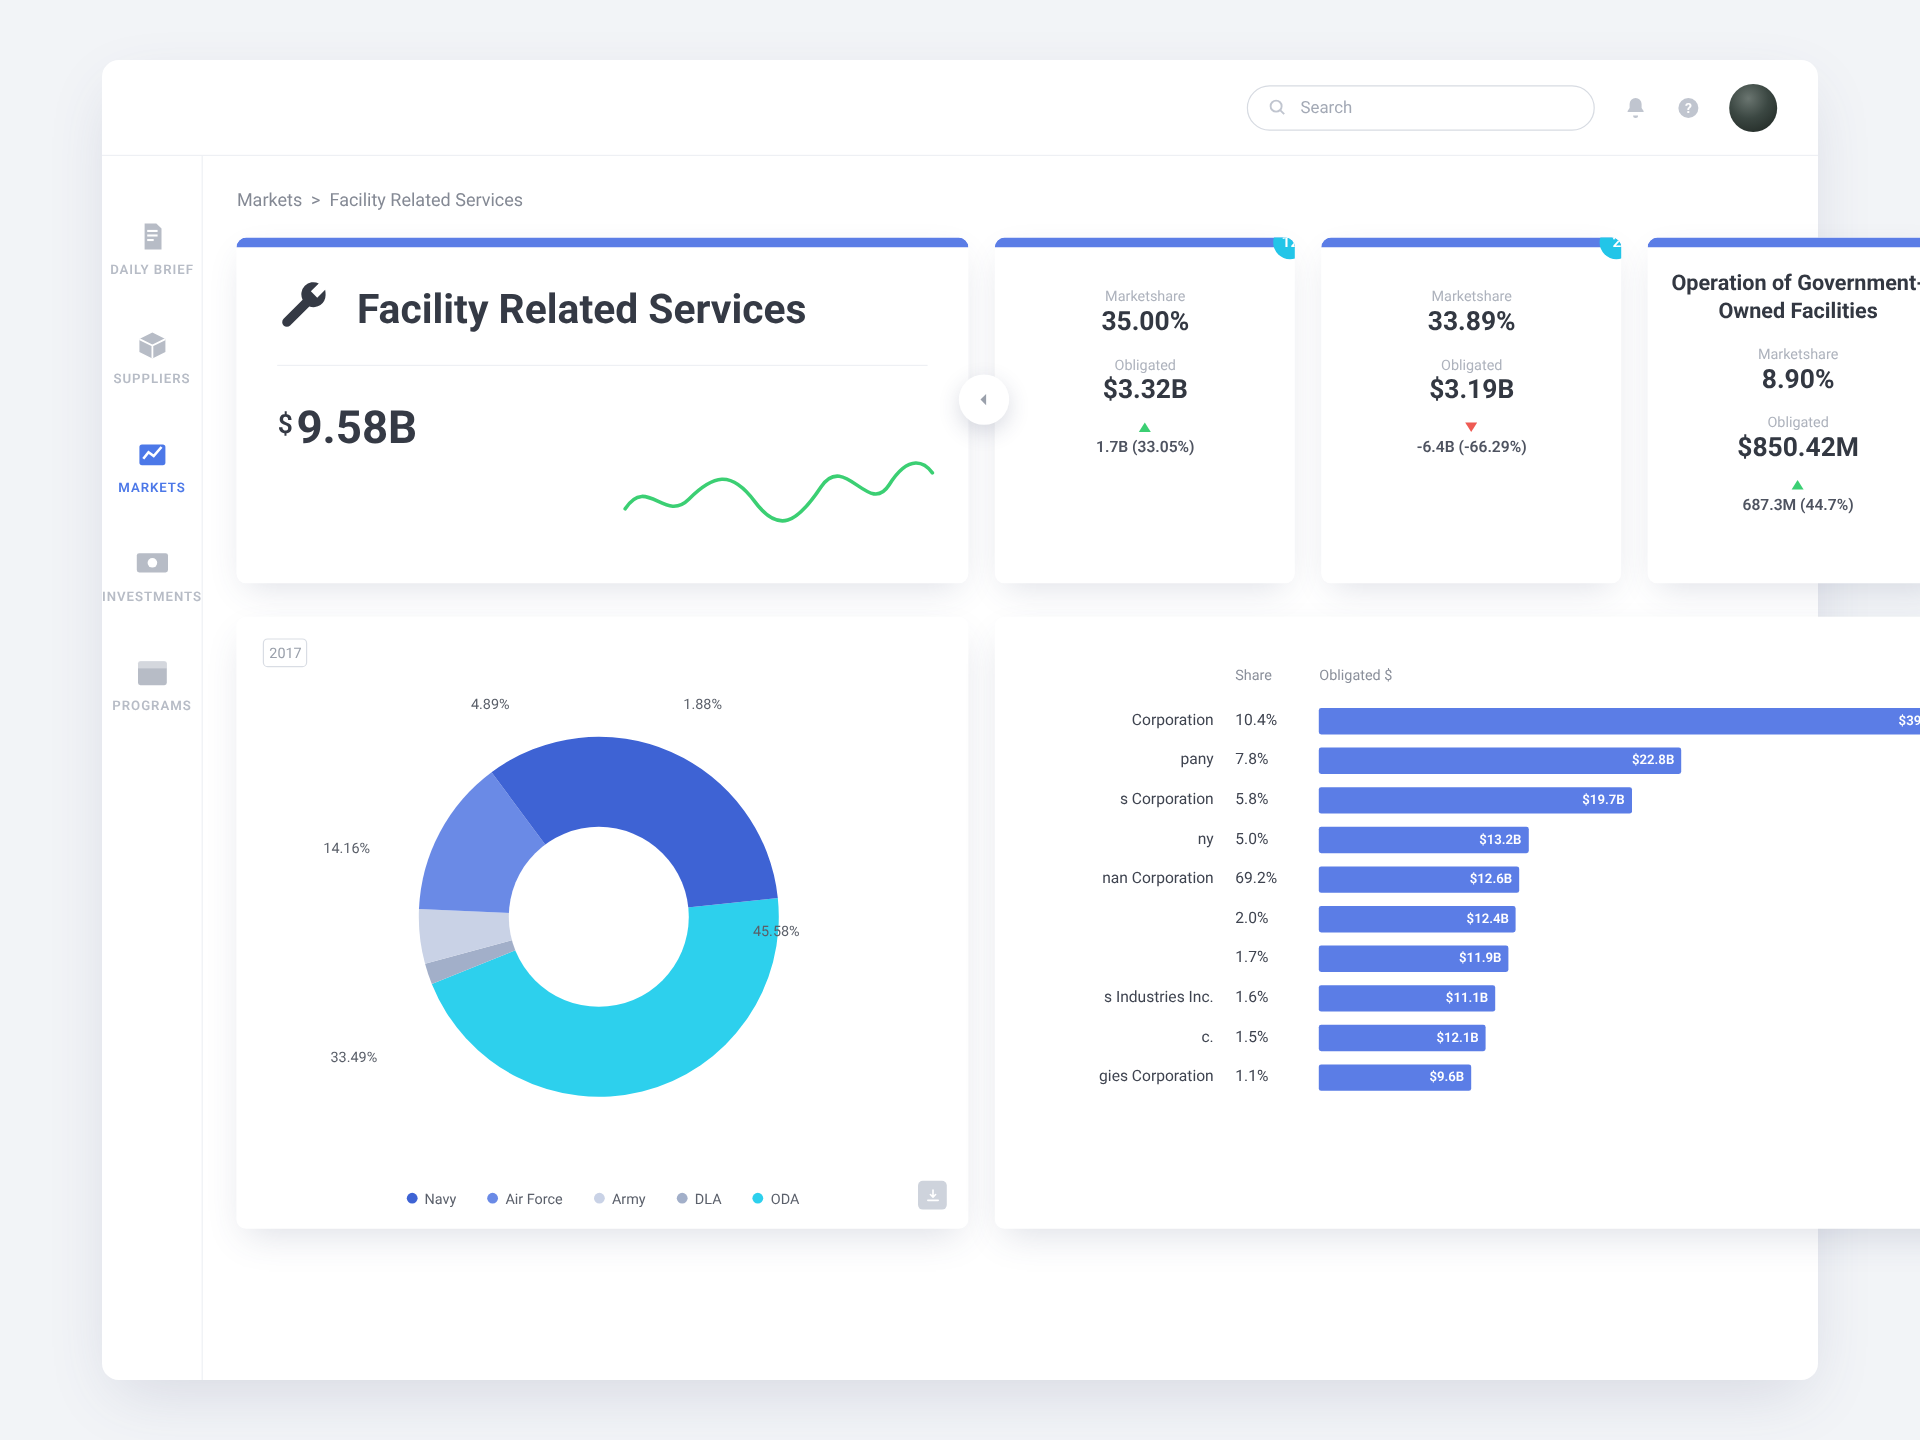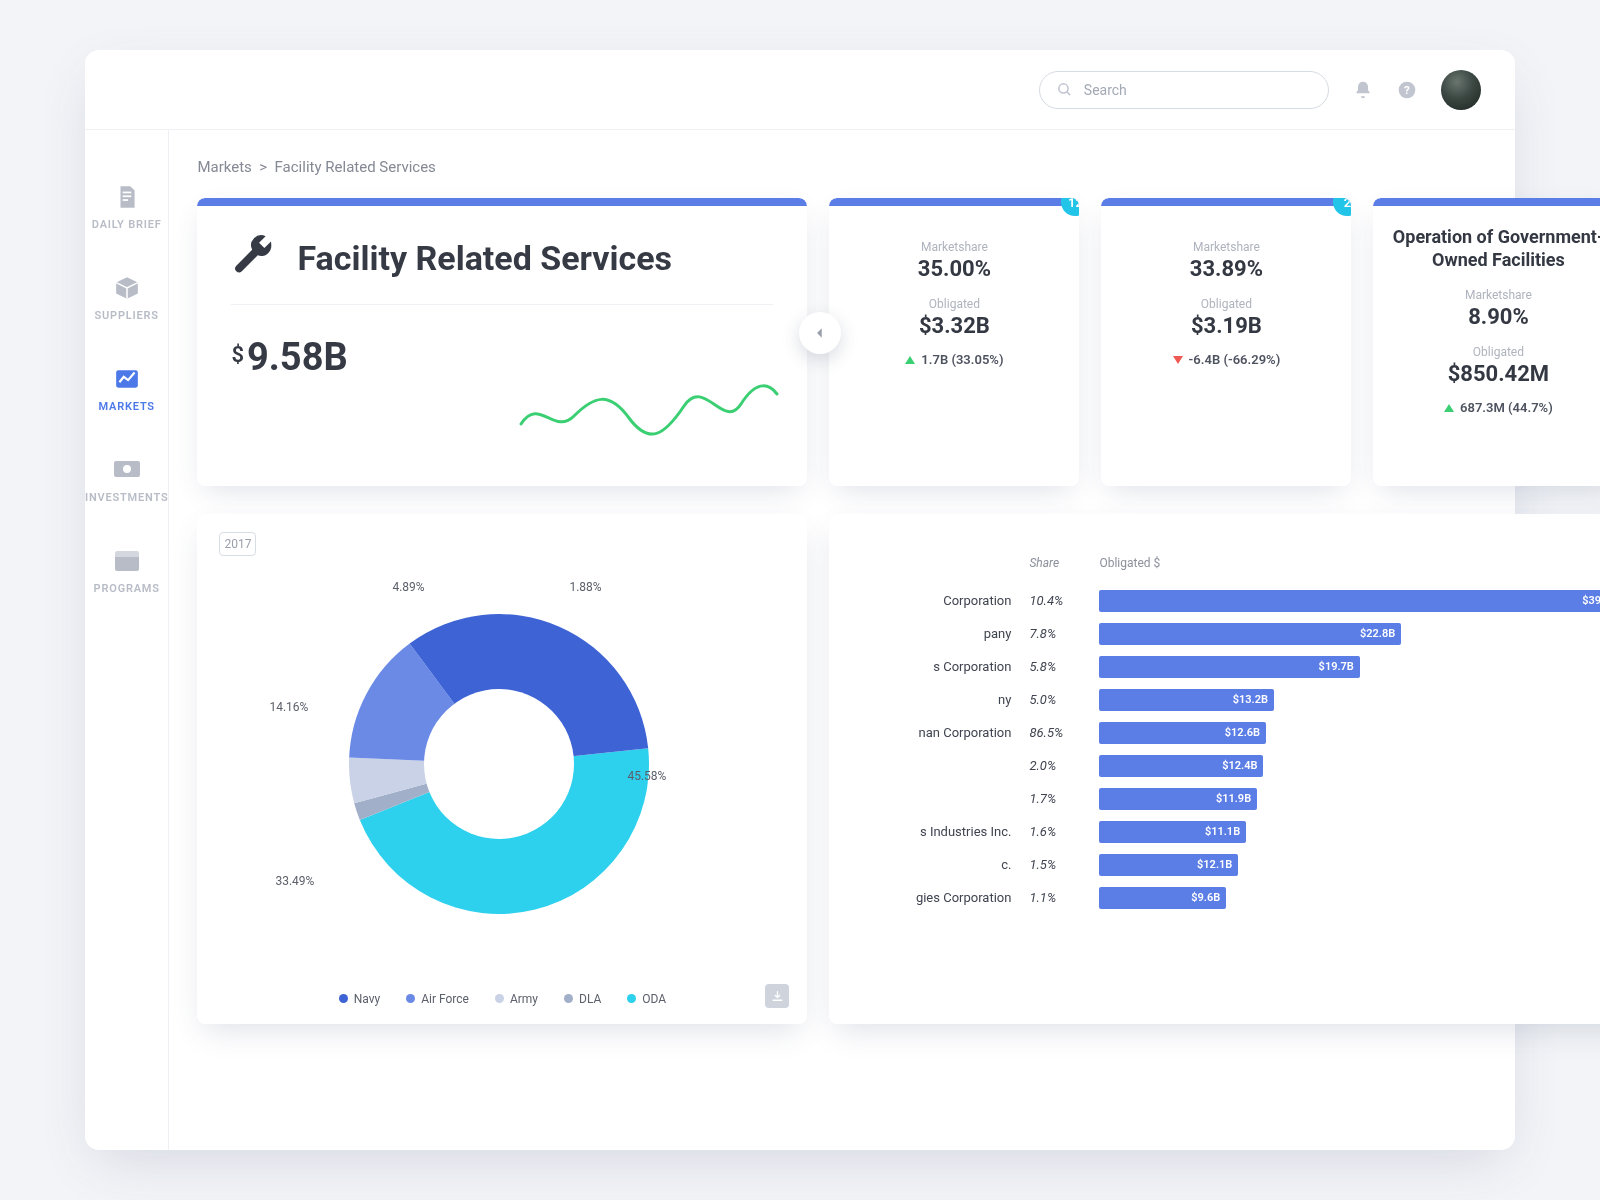--- a/index.html
+++ b/index.html
@@ -42,42 +42,42 @@
   .big-value .dollar { font-size: 22px; font-weight: 600; vertical-align: 8px; margin-right: 3px; }
   .delta-row { display: flex; align-items: center; gap: 8px; margin-top: 12px; color: #4e5360; font-size: 15px; }
   .tri-up { width: 0; height: 0; border-left: 7px solid transparent; border-right: 7px solid transparent; border-bottom: 11px solid #3bcf73; }
   .tri-down { width: 0; height: 0; border-left: 7px solid transparent; border-right: 7px solid transparent; border-top: 11px solid #ee5a53; }
   .spark { position: absolute; right: 28px; bottom: 40px; }
 
   .mini-card .inner { padding: 18px 18px 0 18px; }
   .mini-title { font-size: 18px; font-weight: 700; color: #333842; line-height: 1.3; height: 48px; display: flex; align-items: center; justify-content: center; }
   .mini-label { font-size: 12px; color: #aeb3bd; margin-top: 16px; }
   .mini-value { font-size: 22px; font-weight: 700; color: #333842; margin-top: 2px; }
-  .mini-delta { display: flex; align-items: center; justify-content: center; gap: 6px; font-size: 13px; font-weight: 600; color: #4e5360; margin-top: 14px; }
+  .mini-delta { display: flex; align-items: center; justify-content: center; gap: 6px; font-size: 13px; font-weight: 600; color: #4e5360; margin-top: 14px; flex-direction: column; }
   .mini-delta .tri-up { border-bottom-width: 8px; border-left-width: 5px; border-right-width: 5px; }
   .mini-delta .tri-down { border-top-width: 8px; border-left-width: 5px; border-right-width: 5px; }
 
   
   .panels-row { display: flex; gap: 22px; margin-top: 28px; }
   .panel { background: #fff; border-radius: 8px; box-shadow: 0 12px 30px -8px rgba(60,70,110,0.18); height: 510px; position: relative; }
   .panel.left { width: 610px; }
   .panel.right { flex: 1; margin-right: -60px; }
   .year-pill { position: absolute; top: 18px; left: 22px; border: 1px solid #d9dde4; color: #9aa0ab; font-size: 12px; padding: 4px 4px; border-radius: 4px; }
   .download-btn { position: absolute; right: 18px; bottom: 16px; width: 24px; height: 24px; border-radius: 4px; background: #ced3dc; display: flex; align-items: center; justify-content: center; color: #fff; cursor: pointer; }
   .legend { position: absolute; bottom: 18px; left: 0; right: 0; display: flex; justify-content: center; gap: 26px; font-size: 12px; color: #5b606b; }
   .legend .dot { width: 9px; height: 9px; border-radius: 50%; display: inline-block; margin-right: 6px; vertical-align: 0; }
 
   .donut-wrap { position: relative; width: 100%; height: 100%; }
   .donut { position: absolute; left: 49.5%; top: 49%; transform: translate(-50%,-50%); }
   .slice-label { position: absolute; font-size: 12px; color: #5a5f69; white-space: nowrap; }
 
   
   .table-head { display: flex; font-size: 12px; color: #8b909b; padding: 42px 0 14px 0; }
   .col-name { width: 200px; text-align: right; padding-right: 18px; }
-  .col-share { width: 70px; text-align: left; font-style: italic; }
+  .col-share { width: 70px; text-align: left; }
   .col-bar { flex: 1; text-align: left; padding-right: 60px; }
   .trow { display: flex; align-items: center; height: 33px; font-size: 13px; color: #3f4450; }
   .trow .col-name { overflow: hidden; white-space: nowrap; }
   .bar-cell { flex: 1; display: flex; align-items: center; padding-right: 60px; }
   .bar { height: 22px; background: #5b7de6; color: #fff; font-size: 11px; font-weight: 600; display: flex; align-items: center; justify-content: flex-end; padding-right: 6px; border-radius: 2px; white-space: nowrap; }
 </style>
 </head>
 <body>
 
 <div class="app">
@@ -306,21 +306,21 @@
               </div>
               <div class="trow">
     <div class="col-name">ny</div>
     <div class="col-share">5.0%</div>
     <div class="bar-cell">
       <div class="bar" style="width:33.3%">$13.2B</div>
     </div>
               </div>
               <div class="trow">
     <div class="col-name">nan Corporation</div>
-    <div class="col-share">86.5%</div>
+    <div class="col-share">69.2%</div>
     <div class="bar-cell">
       <div class="bar" style="width:31.8%">$12.6B</div>
     </div>
               </div>
               <div class="trow">
     <div class="col-name"></div>
     <div class="col-share">2.0%</div>
     <div class="bar-cell">
       <div class="bar" style="width:31.3%">$12.4B</div>
     </div>

